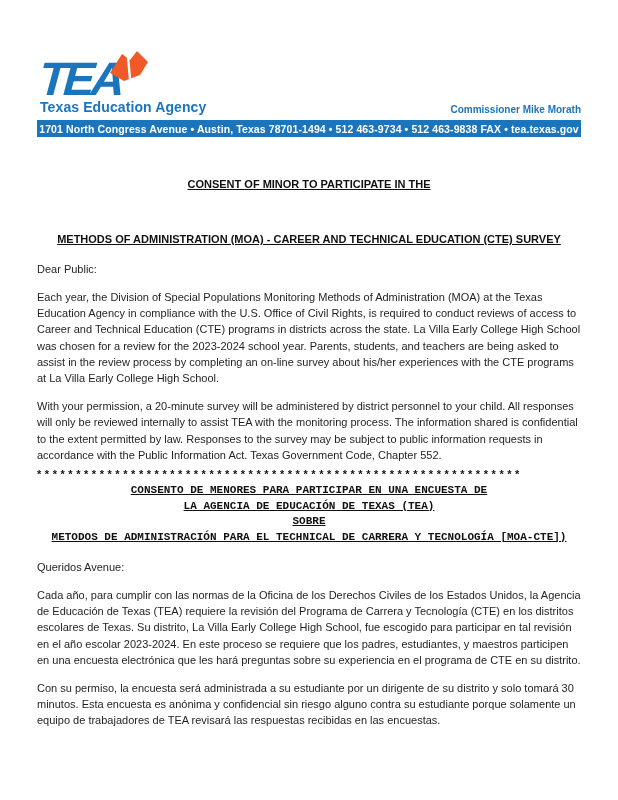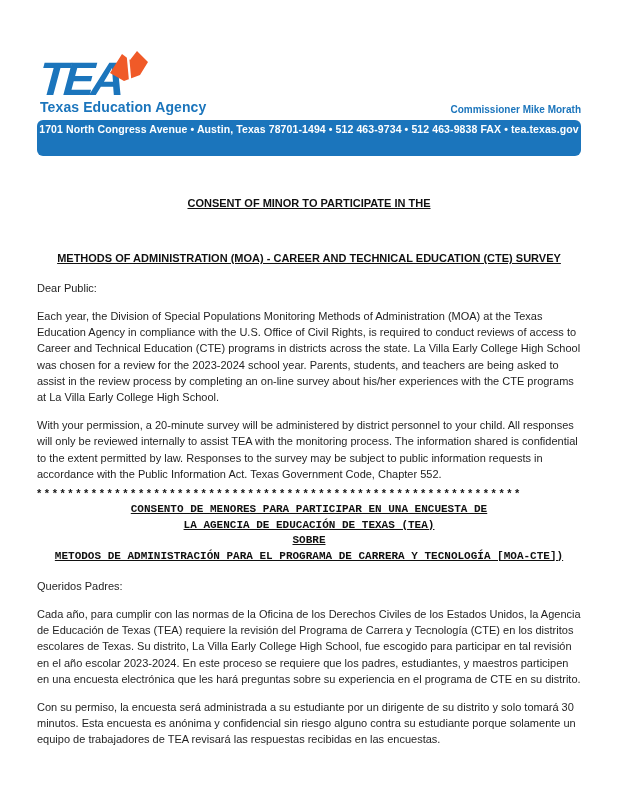--- a/index.html
+++ b/index.html
@@ -32,25 +32,24 @@
   }
   .commissioner {
     position: absolute; right: 0; bottom: 0;
     font-size: 10px; font-weight: bold; color: #1B75BC;
   }
   .address-bar {
     margin-top: 5px;
     background: #1B75BC;
     color: #ffffff;
     font-size: 10.5px; font-weight: bold;
-    height: 36px; line-height: 19px;
+    height: 17px; line-height: 19px;
     text-align: center;
     letter-spacing: 0.1px;
     white-space: nowrap;
-    border-radius: 6px;
   }
 
   
   .doc-title { margin-top: 13px; text-align: center; }
   .doc-title .t-line {
     font-size: 11px; font-weight: bold; line-height: 15px;
     text-decoration: underline;
     color: #111111;
     margin-top: 40px;
   }
@@ -100,23 +99,23 @@
     <p class="para">Each year, the Division of Special Populations Monitoring Methods of Administration (MOA) at the Texas Education Agency in compliance with the U.S. Office of Civil Rights, is required to conduct reviews of access to Career and Technical Education (CTE) programs in districts across the state. La Villa Early College High School was chosen for a review for the 2023-2024 school year. Parents, students, and teachers are being asked to assist in the review process by completing an on-line survey about his/her experiences with the CTE programs at La Villa Early College High School.</p>
 
     <p class="para">With your permission, a 20-minute survey will be administered by district personnel to your child. All responses will only be reviewed internally to assist TEA with the monitoring process. The information shared is confidential to the extent permitted by law. Responses to the survey may be subject to public information requests in accordance with the Public Information Act. Texas Government Code, Chapter 552.</p>
 
     <div class="separator">* * * * * * * * * * * * * * * * * * * * * * * * * * * * * * * * * * * * * * * * * * * * * * * * * * * * * * * * * * * * * *</div>
 
     <div class="doc-title-es">
       <div class="t-line">CONSENTO DE MENORES PARA PARTICIPAR EN UNA ENCUESTA DE</div>
       <div class="t-line">LA AGENCIA DE EDUCACIÓN DE TEXAS (TEA)</div>
       <div class="t-line">SOBRE</div>
-      <div class="t-line">METODOS DE ADMINISTRACIÓN PARA EL PROGRAMA DE CARRERA Y TECNOLOGÍA [MOA-CTE])</div>
+      <div class="t-line">METODOS DE ADMINISTRACIÓN PARA EL TECHNICAL DE CARRERA Y TECNOLOGÍA [MOA-CTE])</div>
     </div>
 
-    <div class="salutation">Queridos Padres:</div>
+    <div class="salutation">Queridos Avenue:</div>
 
     <p class="para">Cada año, para cumplir con las normas de la Oficina de los Derechos Civiles de los Estados Unidos, la Agencia de Educación de Texas (TEA) requiere la revisión del Programa de Carrera y Tecnología (CTE) en los distritos escolares de Texas. Su distrito, La Villa Early College High School, fue escogido para participar en tal revisión en el año escolar 2023-2024. En este proceso se requiere que los padres, estudiantes, y maestros participen en una encuesta electrónica que les hará preguntas sobre su experiencia en el programa de CTE en su distrito.</p>
 
     <p class="para">Con su permiso, la encuesta será administrada a su estudiante por un dirigente de su distrito y solo tomará 30 minutos. Esta encuesta es anónima y confidencial sin riesgo alguno contra su estudiante porque solamente un equipo de trabajadores de TEA revisará las respuestas recibidas en las encuestas.</p>
 
   </main>
 </div>
 
 </body></html>

